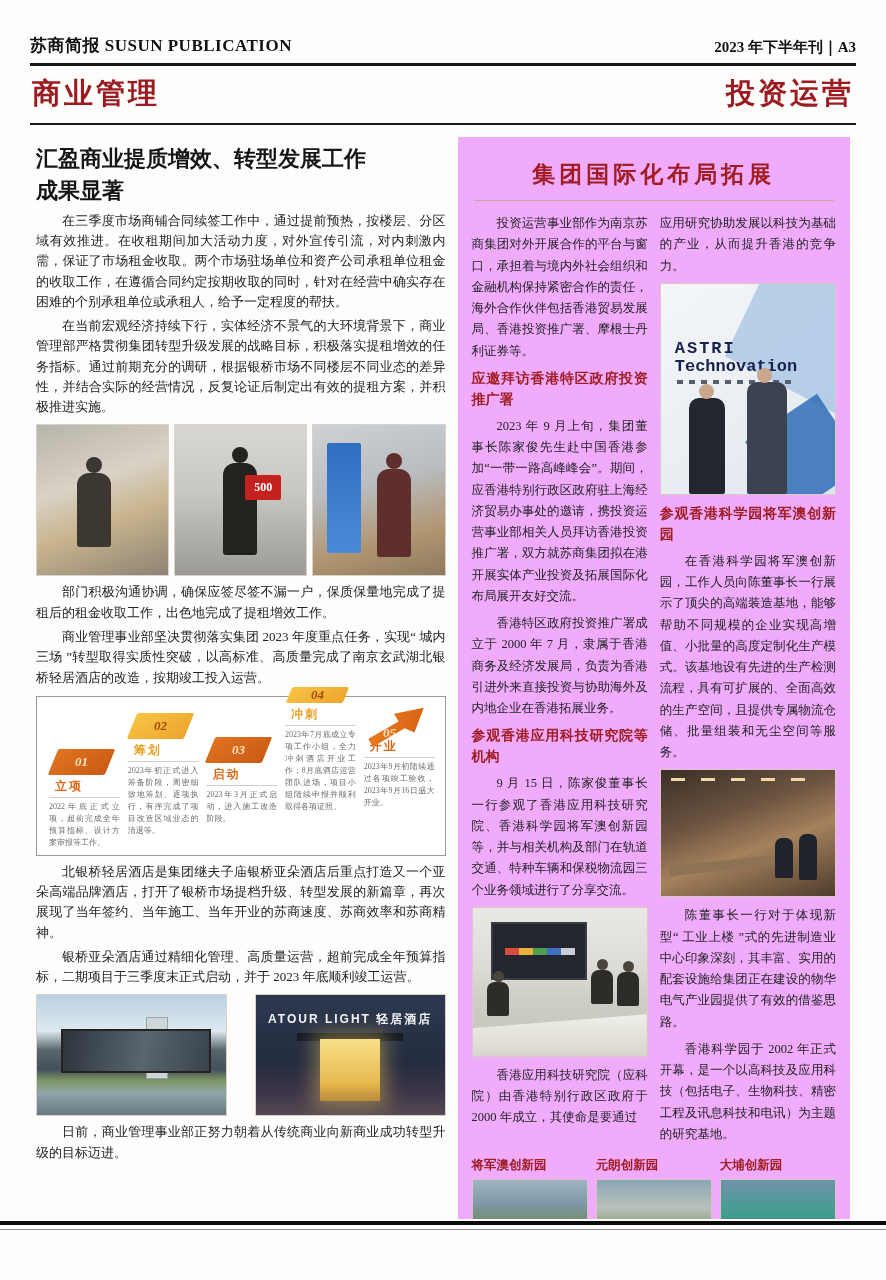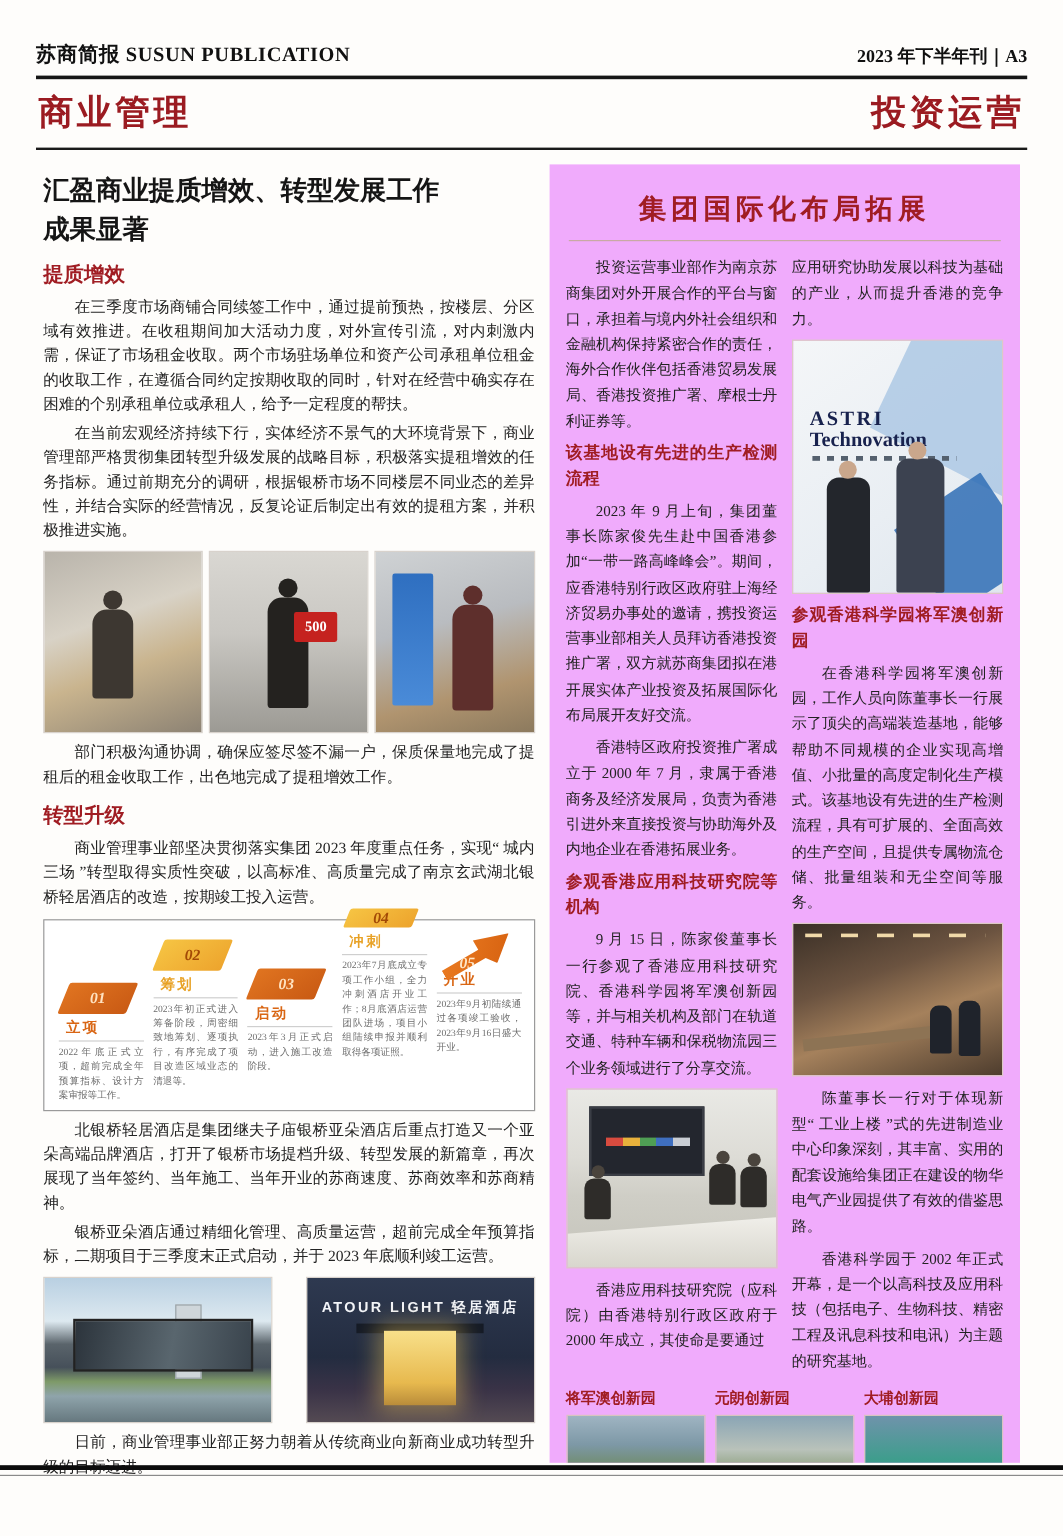--- a/index.html
+++ b/index.html
@@ -95,21 +95,21 @@
               background:linear-gradient(180deg,#f2f1ec,#d8d6cd); clip-path:polygon(0 40%,100% 10%,100% 100%,0 100%); }
   .pm-fig { position:absolute; width:22px; height:34px; border-radius:8px 8px 2px 2px; background:#2e2c29; }
   .pm-fig::before { content:""; position:absolute; top:-11px; left:6px; width:11px; height:11px; border-radius:50%; background:#4a443d; }
   .pm-f1{ left:14px; bottom:40px; } .pm-f2{ right:34px; bottom:52px; } .pm-f3{ right:8px; bottom:50px; }
 
   .ph-astri { height:212px; background:linear-gradient(145deg,#f4f6f8 0%,#e9eef3 60%,#dfe7ee 100%); }
   .astri-hex1 { position:absolute; right:-20px; top:-10px; width:130px; height:150px; background:#a9c6e4;
                 clip-path:polygon(30% 0,100% 0,100% 100%,0 55%); opacity:.8; }
   .astri-hex2 { position:absolute; right:-30px; bottom:-20px; width:120px; height:120px; background:#2f6db5;
                 clip-path:polygon(0 40%,60% 0,100% 60%,40% 100%); opacity:.85; }
-  .astri-logo { position:absolute; left:14px; top:56px; font-family:Liberation Serif, serif;
+  .astri-logo { position:absolute; left:14px; top:56px; font-family:Liberation Mono, monospace;
                 color:#18224e; font-weight:bold; line-height:1.05; }
   .astri-l1 { font-size:17px; letter-spacing:2px; display:block; }
   .astri-l2 { font-size:17px; display:block; }
   .astri-sub { position:absolute; left:16px; top:96px; width:120px; height:4px;
                background:repeating-linear-gradient(90deg,#54606e 0 6px,transparent 6px 12px); }
   .as-fig { position:absolute; border-radius:10px 10px 2px 2px; }
   .as-fig::before { content:""; position:absolute; top:-14px; left:10px; width:15px; height:15px; border-radius:50%; background:#caa78c; }
   .as-f1 { left:28px; bottom:0; width:36px; height:96px; background:#23262c; }
   .as-f2 { left:86px; bottom:0; width:40px; height:112px; background:#3c4250; }
 
@@ -149,41 +149,39 @@
   </div>
 
   <main>
 
     <section class="left-col">
       <h1 class="art-title">
         <span>汇盈商业提质增效、转型发展工作</span><br>
         <span>成果显著</span>
       </h1>
 
-      <h2 class="lsub">提质增效</h2>
       <p class="lp">在三季度市场商铺合同续签工作中，通过提前预热，按楼层、分区域有效推进。在收租期间加大活动力度，对外宣传引流，对内刺激内需，保证了市场租金收取。两个市场驻场单位和资产公司承租单位租金的收取工作，在遵循合同约定按期收取的同时，针对在经营中确实存在困难的个别承租单位或承租人，给予一定程度的帮扶。</p>
       <p class="lp">在当前宏观经济持续下行，实体经济不景气的大环境背景下，商业管理部严格贯彻集团转型升级发展的战略目标，积极落实提租增效的任务指标。通过前期充分的调研，根据银桥市场不同楼层不同业态的差异性，并结合实际的经营情况，反复论证后制定出有效的提租方案，并积极推进实施。</p>
 
       <div class="photo-strip">
         <div class="mphoto mphoto1">
           <div class="fig fig1"></div>
         </div>
         <div class="mphoto mphoto2">
           <div class="fig fig2"></div>
           <div class="badge-500">500</div>
         </div>
         <div class="mphoto mphoto3">
           <div class="banner-blue"></div>
           <div class="fig fig3"></div>
         </div>
       </div>
 
       <p class="lp">部门积极沟通协调，确保应签尽签不漏一户，保质保量地完成了提租后的租金收取工作，出色地完成了提租增效工作。</p>
 
-      <h2 class="lsub">转型升级</h2>
       <p class="lp">商业管理事业部坚决贯彻落实集团 2023 年度重点任务，实现“ 城内三场 ”转型取得实质性突破，以高标准、高质量完成了南京玄武湖北银桥轻居酒店的改造，按期竣工投入运营。</p>
 
       <div class="flow-box">
         <div class="step s1">
           <div class="shape c-org">
               <span class="num">01</span>
             </div>
           <div class="step-label l-org">立项</div>
           <div class="step-desc">2022年底正式立项，超前完成全年预算指标、设计方案审报等工作。</div>
         </div>
@@ -236,21 +234,21 @@
     </section>
 
     <aside class="right-box">
       <div class="feature-title">集团国际化布局拓展</div>
       <hr class="feature-rule">
 
       <div class="fcols">
 
         <div class="fcol">
           <p class="fp">投资运营事业部作为南京苏商集团对外开展合作的平台与窗口，承担着与境内外社会组织和金融机构保持紧密合作的责任，海外合作伙伴包括香港贸易发展局、香港投资推广署、摩根士丹利证券等。</p>
-          <h3 class="fsub">该基地设有先进的生产检测流程</h3>
+          <h3 class="fsub">应邀拜访香港特区政府投资推广署</h3>
           <p class="fp">2023 年 9 月上旬，集团董事长陈家俊先生赴中国香港参加“一带一路高峰峰会”。期间，应香港特别行政区政府驻上海经济贸易办事处的邀请，携投资运营事业部相关人员拜访香港投资推广署，双方就苏商集团拟在港开展实体产业投资及拓展国际化布局展开友好交流。</p>
           <p class="fp">香港特区政府投资推广署成立于 2000 年 7 月，隶属于香港商务及经济发展局，负责为香港引进外来直接投资与协助海外及内地企业在香港拓展业务。</p>
           <h3 class="fsub">参观香港应用科技研究院等机构</h3>
           <p class="fp">9 月 15 日，陈家俊董事长一行参观了香港应用科技研究院、香港科学园将军澳创新园等，并与相关机构及部门在轨道交通、特种车辆和保税物流园三个业务领域进行了分享交流。</p>
 
           <div class="rphoto ph-meeting">
             <div class="pm-screen">
                 <i></i>
               </div>
             <div class="pm-table"></div>

